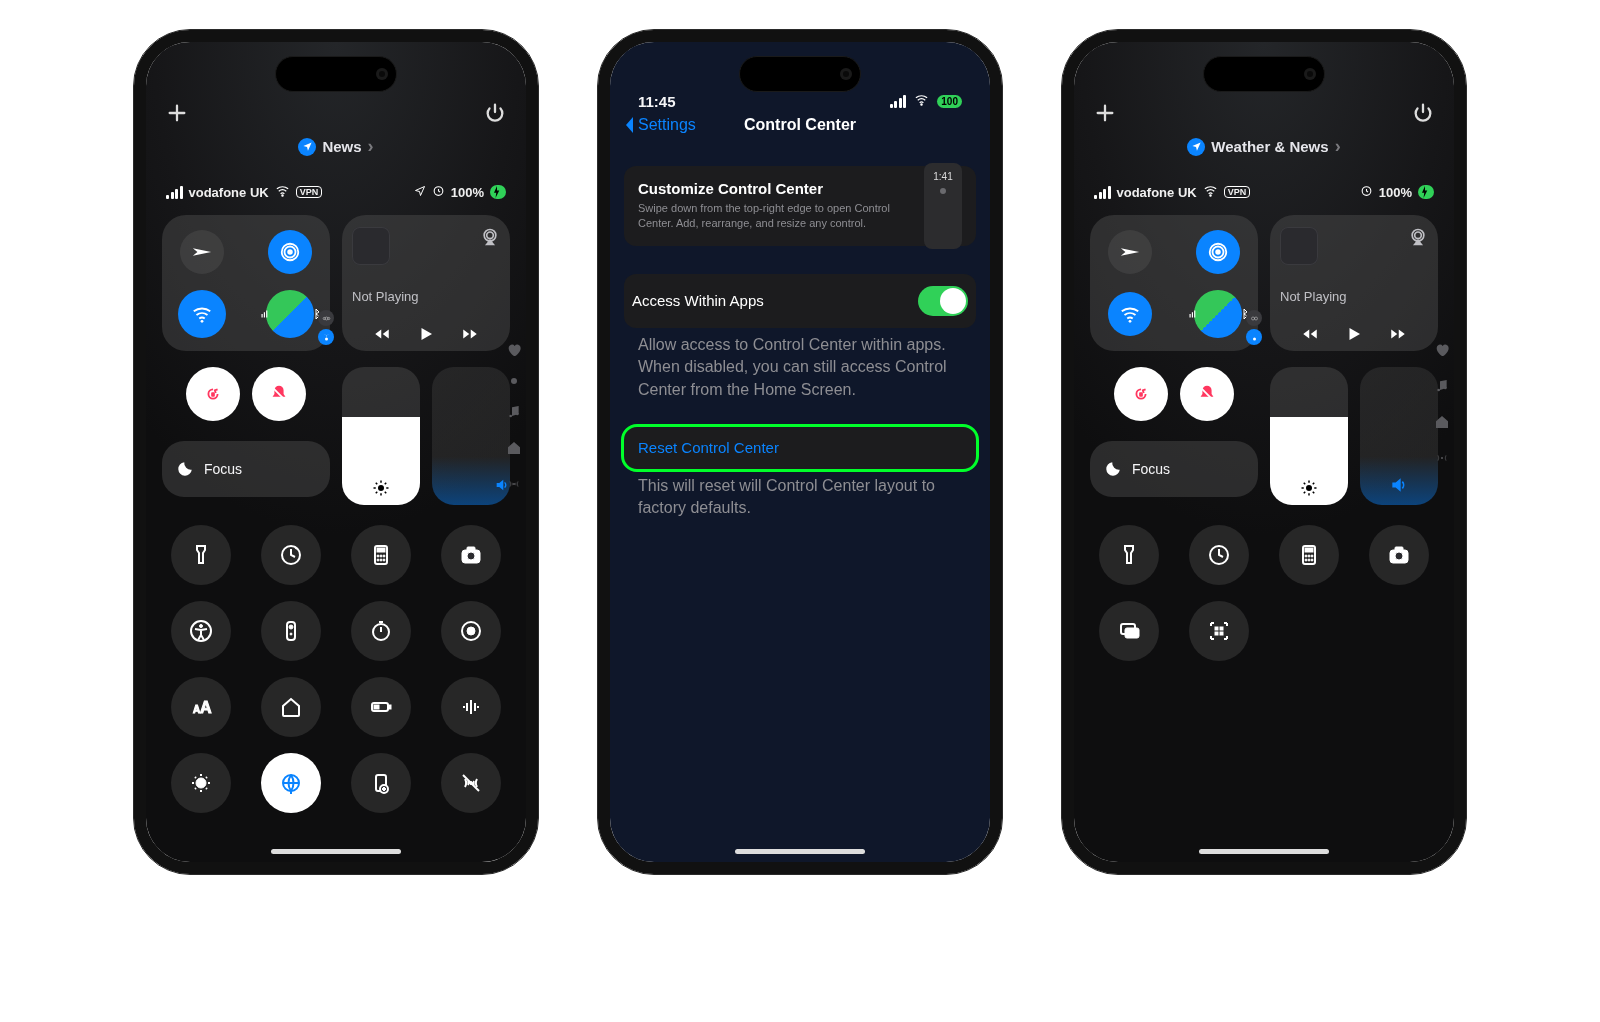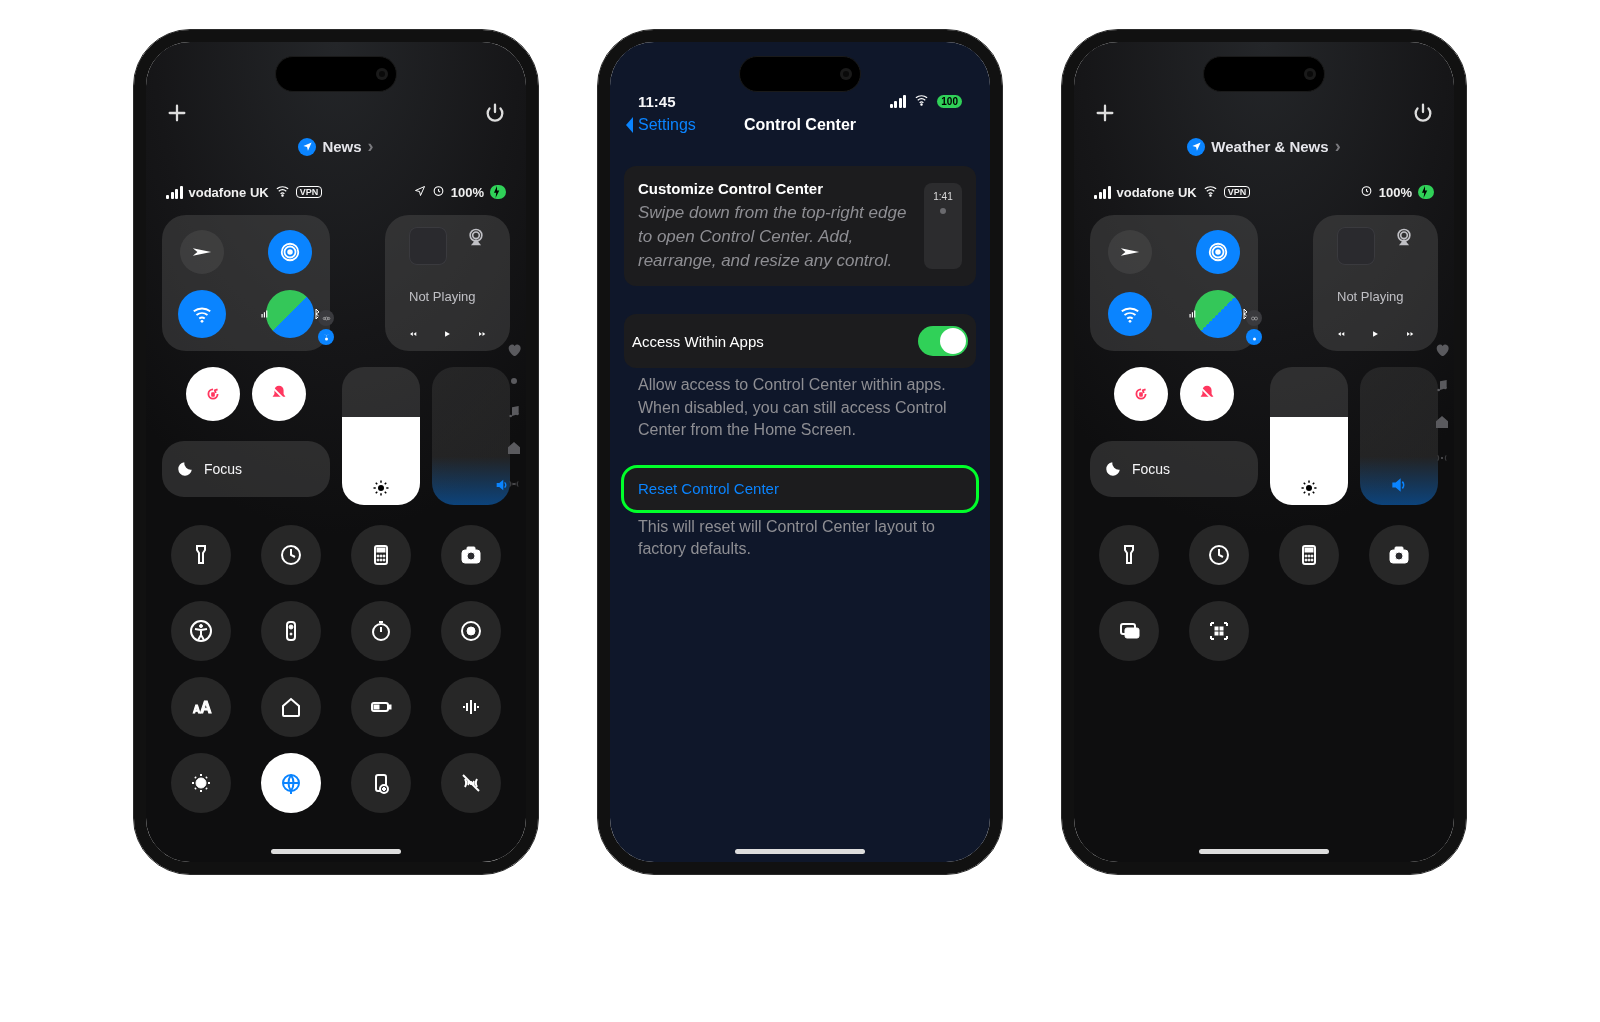--- a/index.html
+++ b/index.html
@@ -80,21 +80,21 @@
   .sig span:nth-child(1){height:4px}.sig span:nth-child(2){height:7px}.sig span:nth-child(3){height:10px}.sig span:nth-child(4){height:13px}
   .wifi-sm svg{width:15px;height:15px;fill:none;stroke:#fff;stroke-width:2;}
   .vpn-pill{font-size:9px;border:1.5px solid #fff;border-radius:4px;padding:0px 3px;font-weight:700;}
   .loc-arrow svg{width:12px;height:12px;fill:none;stroke:#fff;stroke-width:2;}
   .clock-sm svg{width:13px;height:13px;fill:none;stroke:#fff;stroke-width:2;}
   .bat-pill{background:var(--green);color:#000;font-size:11px;font-weight:700;border-radius:8px;padding:1px 5px 1px 3px;display:inline-flex;align-items:center;gap:2px;}
   .bat-pill svg{width:8px;height:12px;}
 
   .cc-grid{display:grid;grid-template-columns:repeat(4,1fr);gap:12px;margin-top:14px;}
   .group-2x2{grid-column:span 2;display:grid;grid-template-columns:80px 80px;grid-template-rows:54px 54px;gap:8px;padding:10px;background:var(--tile-bg);border-radius:24px;align-content:center;justify-content:center;}
-  .group-2x2.media{display:flex;flex-direction:column;justify-content:space-between;padding:12px 24px 8px;margin-left:43px;}
+  .group-2x2.media{display:flex;flex-direction:column;justify-content:space-between;padding:12px 10px 8px;}
   .circle{width:44px;height:44px;border-radius:50%;display:flex;align-items:center;justify-content:center;background:#3a3a3e;}
   .circle.lg{width:54px;height:54px;}
   .circle.blue{background:var(--blue);}
   .circle.white{background:#fff;color:#000;}
   .circle.soft{background:rgba(90,90,90,0.35);}
   .circle svg{width:22px;height:22px;fill:#fff;}
   .circle.white svg{fill:#000;}
   .cell{display:flex;align-items:center;justify-content:center;}
   .cell.split{position:relative;}
   .split .blue{width:48px;height:48px;}
@@ -140,21 +140,21 @@
   .bat-green-pill{background:var(--green);color:#000;font-size:10px;font-weight:800;border-radius:9px;padding:1px 4px;}
   .nav-bar{display:flex;align-items:center;justify-content:center;position:relative;margin-top:6px;padding:0 12px 10px;}
   .nav-back{position:absolute;left:12px;display:flex;align-items:center;gap:2px;color:var(--blue);font-size:16px;}
   .nav-back svg{width:14px;height:20px;fill:var(--blue);}
   .nav-title{font-size:16px;font-weight:600;color:#fff;}
 
   .settings-body{padding:22px 14px 0;}
   .card{background:#1c1c1e;border-radius:12px;}
   .card.pad{padding:14px 56px 14px 14px;position:relative;}
   .card-title{font-size:15px;font-weight:600;color:#fff;margin-bottom:4px;}
-  .card-desc{font-size:17px;line-height:1.4;color:#8e8e93;font-style:italic;}
+  .card-desc{font-size:11px;line-height:1.4;color:#8e8e93;}
   .mini-preview{position:absolute;right:14px;top:50%;transform:translateY(-50%);width:38px;height:78px;border-radius:8px;background:#2c2c2e;display:flex;flex-direction:column;align-items:center;padding-top:8px;}
   .mini-preview .t{font-size:10px;color:#ddd;}
   .mini-preview .d{width:6px;height:6px;border-radius:50%;background:#6a6a6e;margin-top:6px;}
 
   .switch-row{display:flex;justify-content:space-between;align-items:center;padding:12px 8px;}
   .switch-label{font-size:15px;color:#fff;}
   .ios-switch{width:50px;height:30px;border-radius:15px;background:var(--green);position:relative;}
   .ios-switch::after{content:"";position:absolute;right:2px;top:2px;width:26px;height:26px;border-radius:50%;background:#fff;}
   .footer-note{font-size:16px;color:#8e8e93;padding:6px 14px 0;line-height:1.4;}
 

